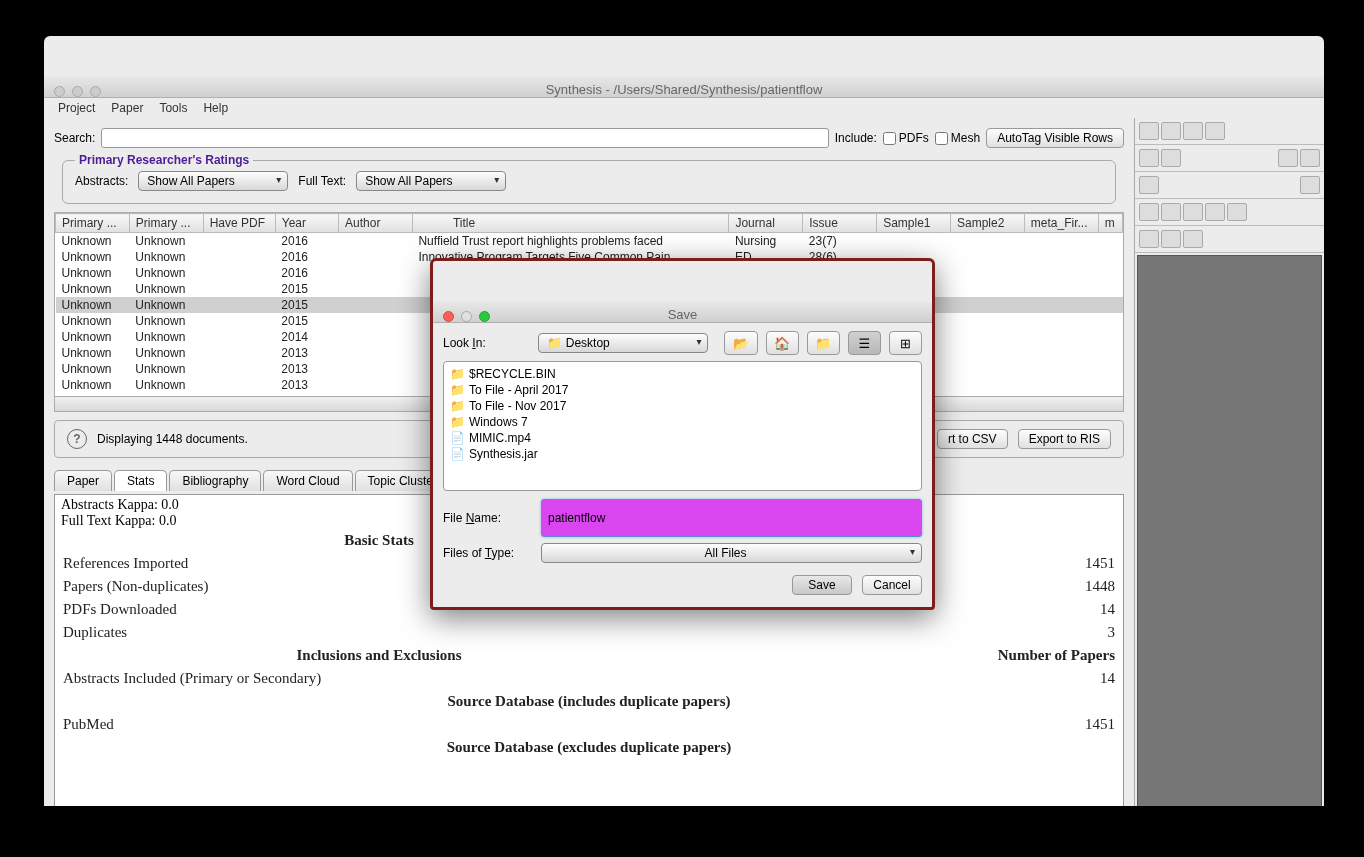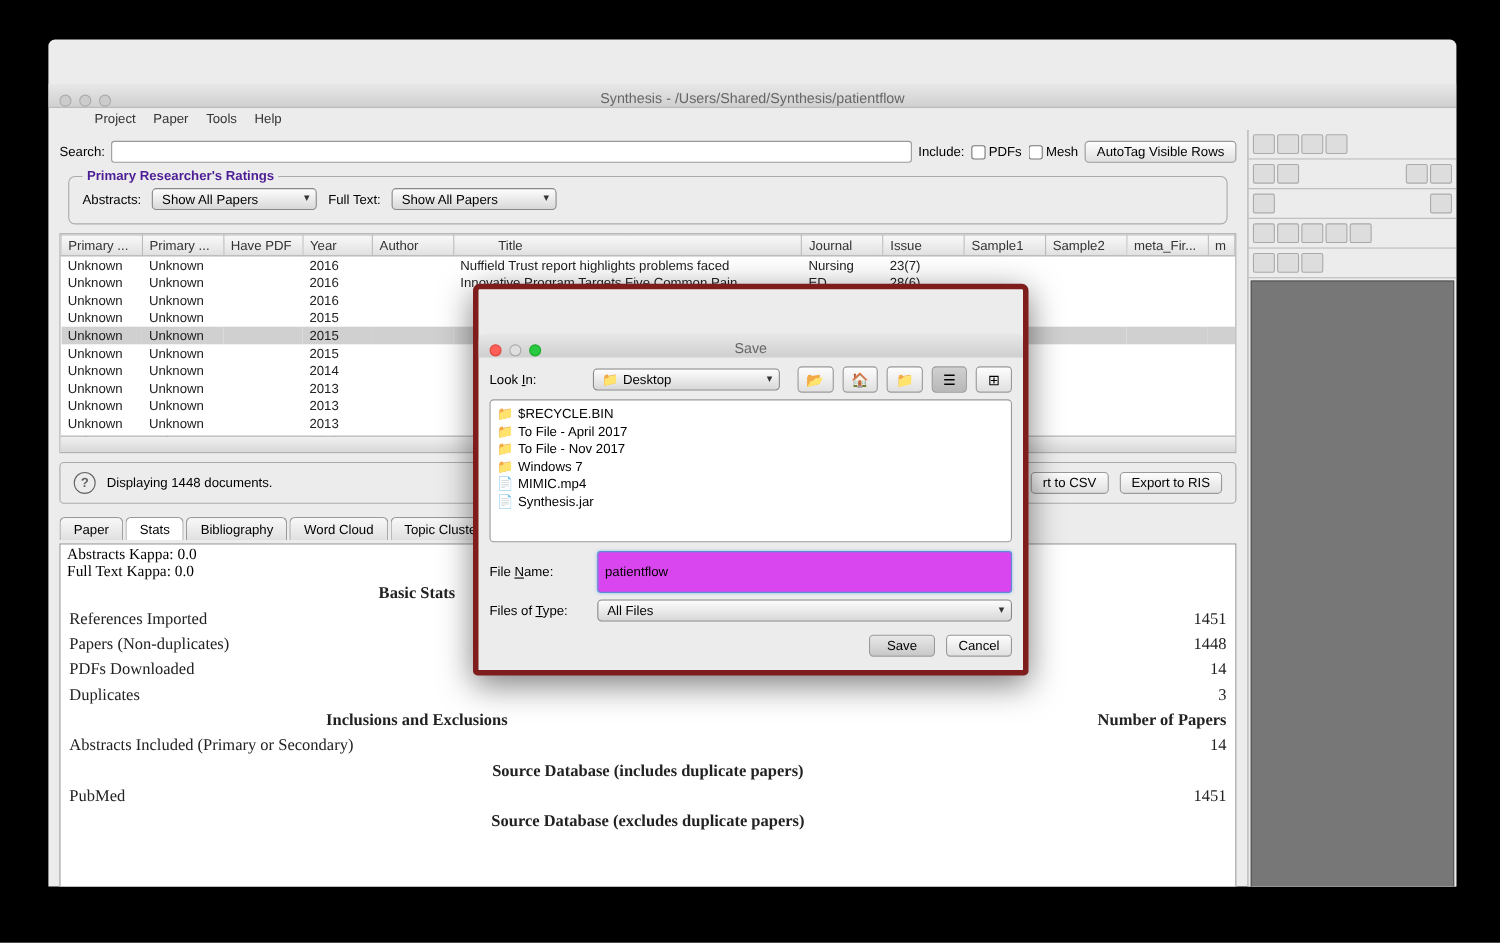--- a/index.html
+++ b/index.html
@@ -2,21 +2,21 @@
 <html><head>
 <meta charset="utf-8">
 <style>
 * { box-sizing: border-box; margin: 0; padding: 0; font-family: "Lucida Grande", "Helvetica Neue", Arial, sans-serif; font-size: 12px; }
 body { background: #000; width: 1364px; height: 857px; position: relative; }
 .window { position: absolute; left: 44px; top: 36px; width: 1280px; height: 770px; background: #ececec; border-radius: 6px 6px 0 0; box-shadow: 0 0 10px rgba(0,0,0,.5); overflow: hidden; }
 .titlebar { height: 22px; background: linear-gradient(#e8e8e8,#d0d0d0); border-bottom: 1px solid #b0b0b0; display: flex; align-items: flex-end; position: relative; margin-top: 40px; }
 .traffic { display: flex; gap: 7px; padding-left: 10px; }
 .dot { width: 11px; height: 11px; border-radius: 50%; background: #ccc; border: 1px solid #aaa; }
 .title-text { position: absolute; left: 0; right: 0; text-align: center; color: #666; font-size: 13px; }
-.menubar { height: 20px; background: #ececec; display: flex; gap: 4px; padding: 2px 8px; align-items: center; margin-left: 28px; }
+.menubar { height: 20px; background: #ececec; display: flex; gap: 4px; padding: 2px 8px; align-items: center; }
 .menubar span { padding: 2px 6px; color: #333; cursor: default; }
 .content { display: flex; height: calc(100% - 42px); }
 .main-col { flex: 1; display: flex; flex-direction: column; padding: 6px; gap: 4px; overflow: hidden; }
 .side-col { width: 190px; background: #ececec; border-left: 1px solid #aaa; display: flex; flex-direction: column; }
 .search-row { display: flex; align-items: center; gap: 6px; padding: 4px; }
 .search-row input[type=text] { flex: 1; height: 20px; border: 1px solid #999; border-radius: 3px; padding: 0 4px; background: #fff; }
 .checkbox { display: flex; align-items: center; gap: 3px; }
 .btn { background: linear-gradient(#fdfdfd,#e0e0e0); border: 1px solid #999; border-radius: 4px; padding: 2px 10px; font-size: 12px; cursor: default; }
 .btn:active, .btn.default { background: linear-gradient(#e8e8e8,#c8c8c8); }
 .fieldset { border: 1px solid #aaa; border-radius: 6px; margin: 4px 12px; padding: 10px 12px 12px; position: relative; }
@@ -40,38 +40,38 @@
 .stats-table { width: 100%; }
 .stats-table td { font-family: "Times New Roman", serif; font-size: 15px; padding: 3px 6px; }
 .stats-table .h { font-weight: bold; text-align: center; }
 .stats-table .n { text-align: right; width: 420px; }
 .side-toolbar { display: flex; flex-wrap: wrap; gap: 2px; padding: 4px; border-bottom: 1px solid #bbb; }
 .tool-ico { width: 20px; height: 18px; background: #ddd; border: 1px solid #aaa; border-radius: 2px; }
 .side-view { flex: 1; background: #777; margin: 2px; border: 1px solid #555; }
 .side-footer { display: flex; gap: 3px; padding: 3px; justify-content: flex-end; border-top: 1px solid #bbb; }
 
 
-.dialog { position: absolute; left: 430px; top: 258px; width: 505px; background: #ececec; border: 5px solid #7f1d1d; border-radius: 6px 6px 4px 4px; box-shadow: 0 8px 30px rgba(0,0,0,.5); z-index: 100; }
+.dialog { position: absolute; left: 430px; top: 258px; width: 505px; background: #ececec; border: 3px solid #7f1d1d; border-radius: 6px 6px 4px 4px; box-shadow: 0 8px 30px rgba(0,0,0,.5); z-index: 100; }
 .dialog .titlebar { border-radius: 6px 6px 0 0; }
 .tr-red { background: #ff5f57; border-color: #e0443e; }
 .tr-yel { background: #e0e0e0; }
 .tr-grn { background: #28c940; border-color: #1aab29; }
 .dlg-body { padding: 8px 10px; }
 .dlg-row { display: flex; align-items: center; gap: 8px; margin-bottom: 6px; }
 .dlg-row label { width: 90px; text-align: left; }
 .dlg-row .u { text-decoration: underline; }
 .lookin-select { flex: 0 0 170px; }
 .icon-btn { width: 34px; height: 24px; background: linear-gradient(#fdfdfd,#e0e0e0); border: 1px solid #999; border-radius: 4px; display: flex; align-items: center; justify-content: center; font-size: 13px; }
 .icon-btn.active { background: linear-gradient(#d0d0d0,#b8b8b8); }
 .file-list { border: 1px solid #999; border-radius: 4px; background: #fff; height: 130px; padding: 4px; overflow: auto; margin-bottom: 8px; }
 .file-item { display: flex; align-items: center; gap: 4px; padding: 1px 2px; }
 .folder-ico::before { content: "📁"; font-size: 12px; }
 .file-ico::before { content: "📄"; font-size: 12px; }
 .dlg-input { flex: 1; height: 38px; border: 1px solid #5a8dd6; border-radius: 3px; padding: 0 6px; background: #d946ef; box-shadow: 0 0 3px rgba(80,140,220,0.6); }
-.dlg-select { flex: 1; }
+.dlg-select { flex: 1; text-align: center; }
 .dlg-buttons { display: flex; justify-content: flex-end; gap: 10px; padding: 6px 0 4px; }
 .dlg-buttons .btn { min-width: 60px; }
 </style>
 </head>
 <body>
 
 <div class="window">
   <div class="titlebar">
     <div class="traffic">
       <div class="dot"></div>

